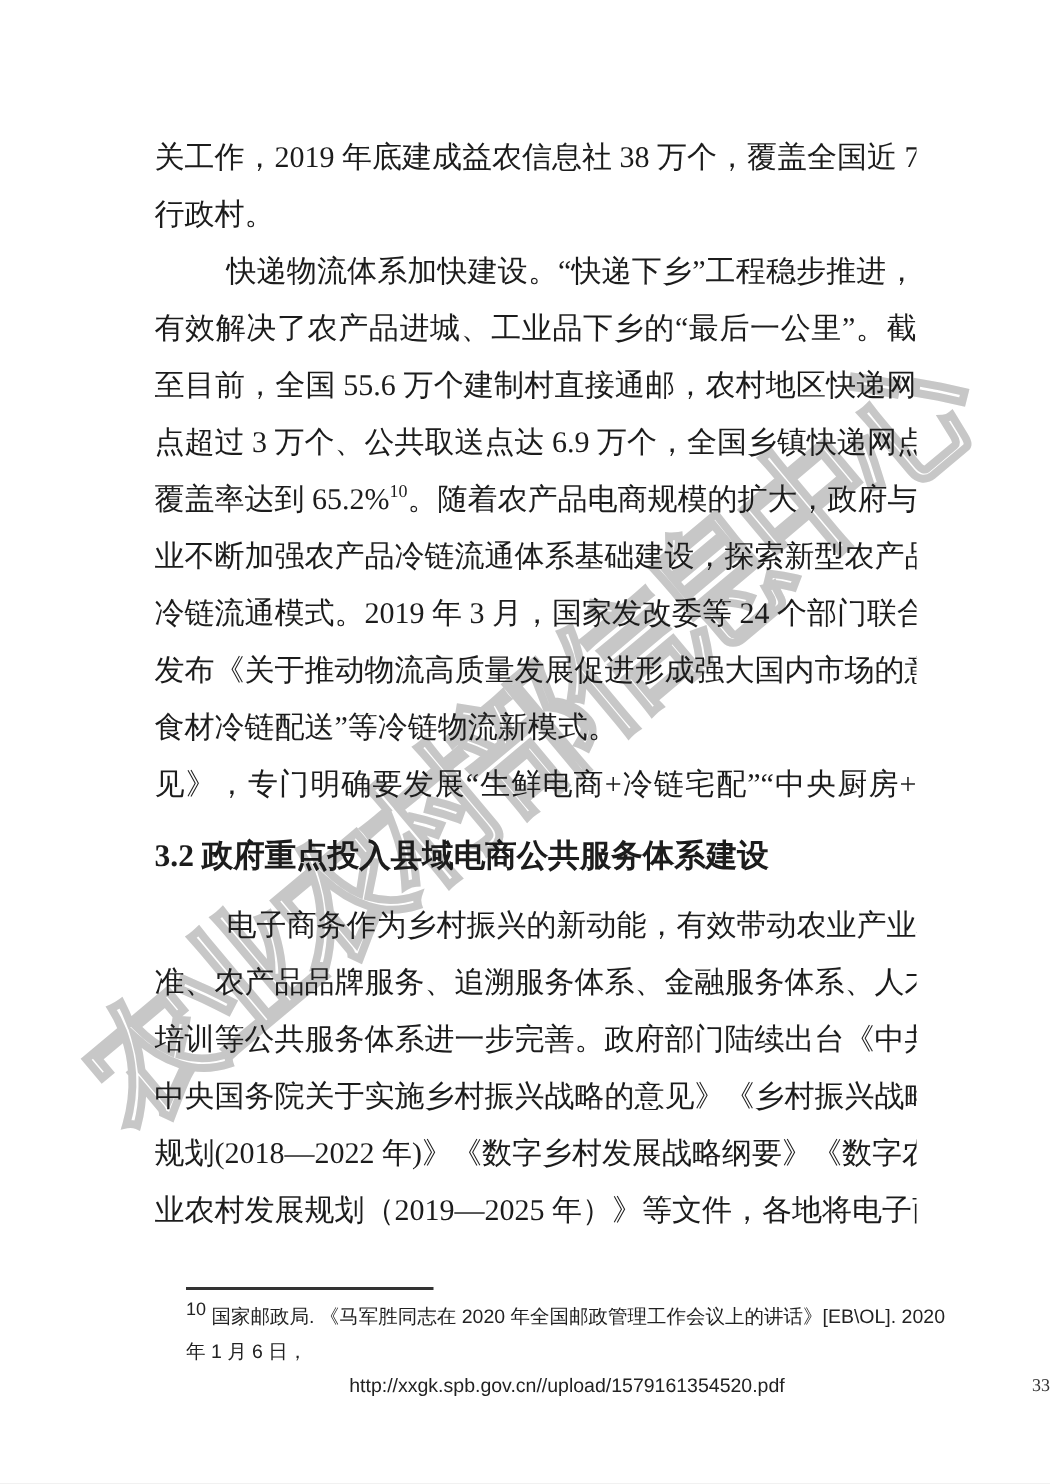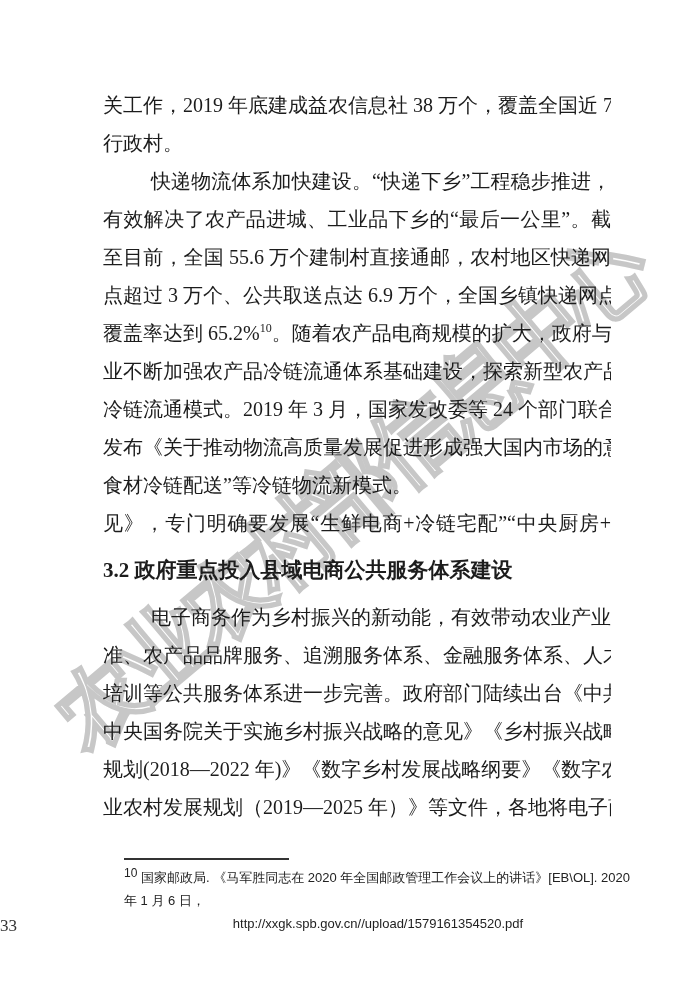--- a/index.html
+++ b/index.html
@@ -89,22 +89,22 @@
     margin-bottom: 6px;
   }
   .footnote-text { text-align: left; }
   .footnote-url { text-align: center; }
 
   .page-number {
     position: absolute;
     left: 0;
     top: 916px;
     width: 700px;
-    text-align: left;
-    font-size: 17px;
+    text-align: right;
+    font-size: 12px;
     color: #333333;
     z-index: 1;
   }
 </style>
 </head>
 <body>
 
 <div id="page">
 
   <div class="watermark">农业农村部信息中心</div>

